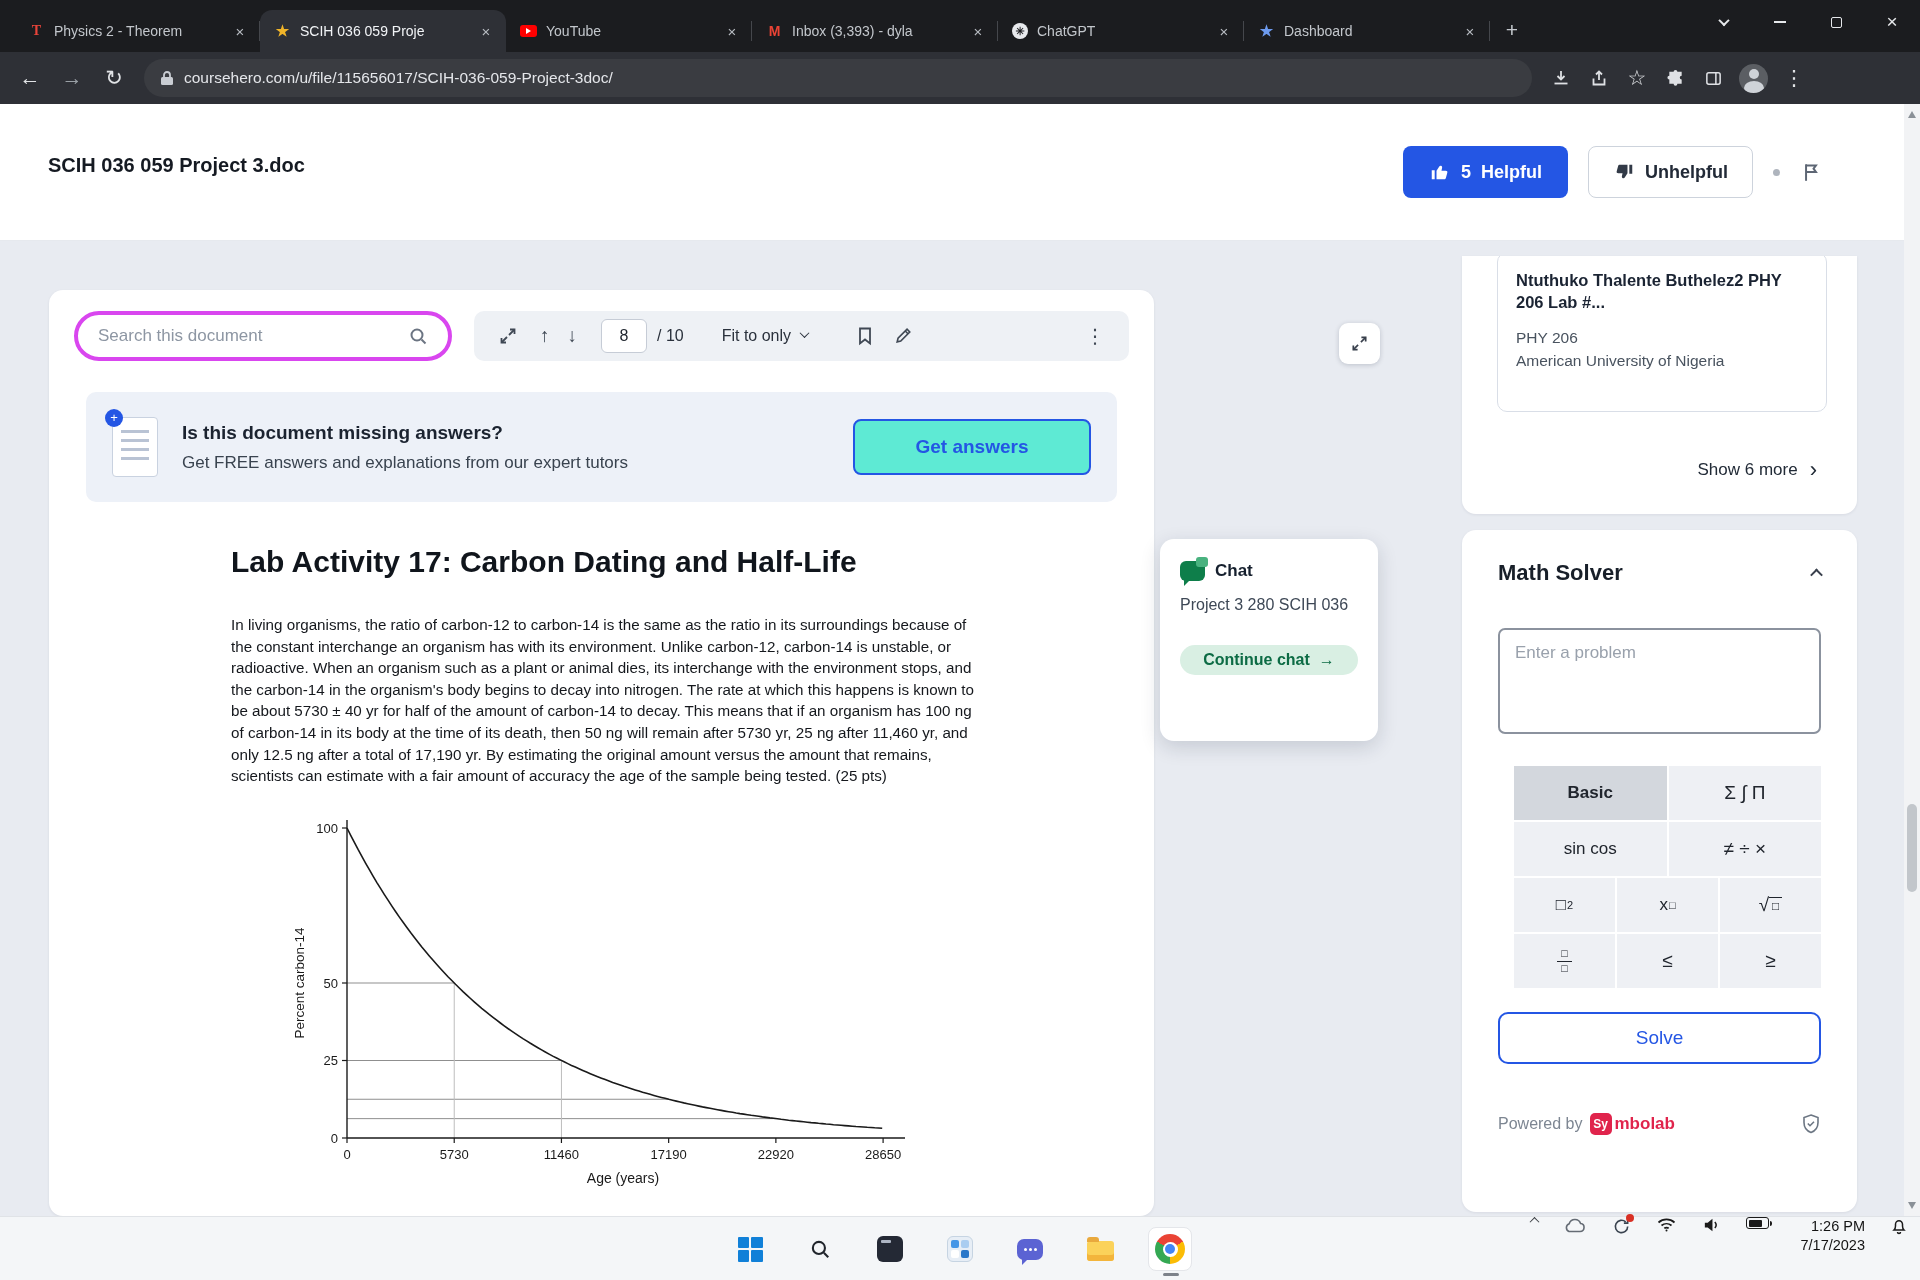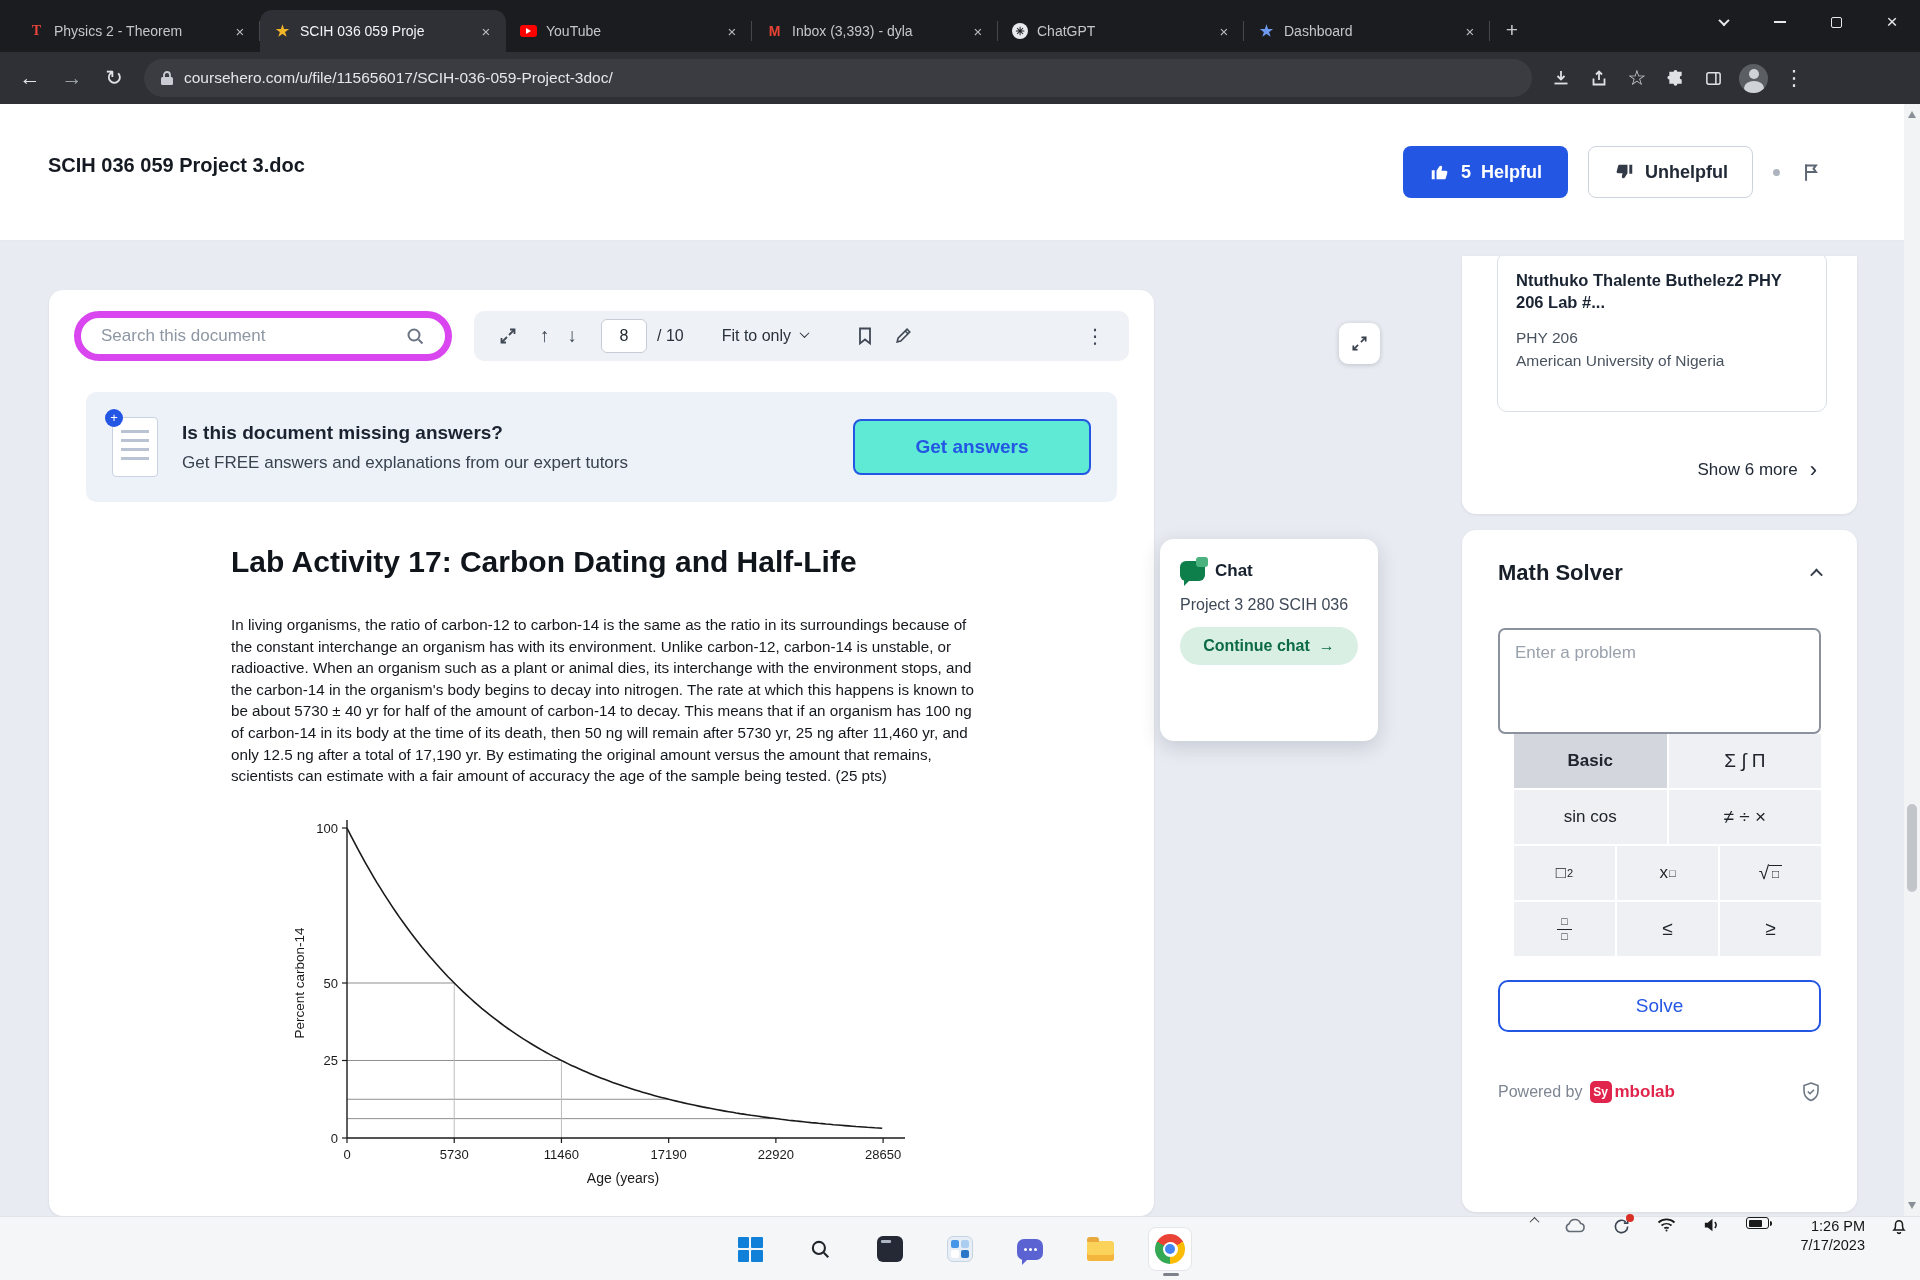--- a/index.html
+++ b/index.html
@@ -65,21 +65,21 @@
                  border-radius:8px; display:flex; align-items:center; gap:10px; font-size:18px; font-weight:bold; }
   .hdr-dot { width:7px; height:7px; border-radius:50%; background:#aeb4bd; }
 
   
   .band { position:absolute; top:240px; left:0; width:1904px; height:976px; background:#e8ebf1; }
 
   
   .viewer { position:absolute; left:49px; top:290px; width:1105px; height:926px; background:#fff;
             border-radius:14px; box-shadow:0 1px 3px rgba(25,35,60,.08); overflow:hidden; z-index:1; }
   .v-toolbar { position:absolute; top:21px; left:25px; width:1055px; height:50px; display:flex; gap:22px; }
-  .v-search { width:378px; height:50px; border:7px solid #d946ef; border-radius:25px; display:flex;
+  .v-search { width:378px; height:50px; border:4px solid #d946ef; border-radius:25px; display:flex;
               align-items:center; padding:0 20px; color:#8d96a3; font-size:17px; background:#fff; }
   .v-search span { flex:1; }
   .v-controls { flex:1; height:50px; background:#eef1f5; border-radius:10px; display:flex; align-items:center;
                 padding:0 24px; color:#3f4854; font-size:16px; }
   .vc-ic { display:flex; align-items:center; justify-content:center; }
   .page-box { width:46px; height:34px; background:#fff; border:1px solid #c6ccd6; border-radius:6px;
               display:flex; align-items:center; justify-content:center; font-size:16px; color:#1d232c; }
   .arrow-glyph { font-size:19px; color:#3f4854; }
   .fit-group { display:flex; align-items:center; gap:10px; margin-left:38px; color:#2a313c; }
   .fit-group .chev { width:7px; height:7px; border-width:1.8px; margin-top:-3px; }
@@ -112,21 +112,21 @@
   .chat { position:absolute; left:1160px; top:539px; width:218px; height:202px; background:#fff;
           border-radius:14px; box-shadow:0 6px 20px rgba(20,30,55,.16); padding:22px 20px; z-index:2; }
   .chat-head { display:flex; align-items:center; gap:10px; }
   .chat-bubble { width:25px; height:20px; background:#0e7e4a; border-radius:6px; position:relative; }
   .chat-bubble::after { content:""; position:absolute; left:4px; bottom:-5px; border-top:6px solid #0e7e4a;
           border-right:6px solid transparent; }
   .chat-bubble::before { content:""; position:absolute; right:-3px; top:-4px; width:12px; height:10px;
           background:#49b27f; border-radius:3px; }
   .chat-head b { font-size:17px; color:#16202e; }
   .chat-sub { margin-top:13px; font-size:16px; line-height:21px; color:#3e4856; }
-  .continue { margin-top:12px; height:38px; background:#d9efe3; border-radius:19px; color:#0c6b44;
+  .continue { margin-top:30px; height:30px; background:#d9efe3; border-radius:19px; color:#0c6b44;
               font-size:16px; font-weight:bold; display:flex; align-items:center; justify-content:center; gap:9px; }
 
   
   .related { position:absolute; left:1462px; top:240px; width:395px; height:258px; background:#fff;
              border-radius:0 0 14px 14px; box-shadow:0 1px 3px rgba(25,35,60,.08); overflow:hidden;margin-top:16px; }
   .related-inner { position:absolute; left:35px; top:-4px; width:330px; height:160px; border:1px solid #d9dee7;
              border-radius:10px; padding:16px 18px; }
   .related-title { font-size:16.5px; font-weight:bold; line-height:22px; color:#1b2433;
              display:-webkit-box; -webkit-line-clamp:2; -webkit-box-orient:vertical; overflow:hidden; }
   .related-course { margin-top:16px; font-size:15.5px; color:#49535f; }
@@ -135,21 +135,21 @@
              font-size:17px; color:#222b37; }
   .show-more .glyph { font-size:22px; color:#222b37; line-height:14px; }
 
   .mathcard { position:absolute; left:1462px; top:530px; width:395px; height:682px; background:#fff;
               border-radius:14px; box-shadow:0 1px 3px rgba(25,35,60,.08); padding:30px 36px; }
   .math-head { display:flex; align-items:center; justify-content:space-between; }
   .math-head b { font-size:22px; color:#181f29; }
   .math-head .chev { color:#39404d; width:9px; height:9px; }
   .math-input { margin-top:42px; height:106px; border:2px solid #8b929e; border-radius:7px; padding:13px 15px;
                 font-size:17px; color:#99a1ac; background:#fff; }
-  .keypad { display:grid; grid-template-columns:repeat(6,1fr); gap:2px;padding-left:16px; }
+  .keypad { margin-top:32px; display:grid; grid-template-columns:repeat(6,1fr); gap:2px;padding-left:16px; }
   .key { height:54px; background:#eef0f4; display:flex; align-items:center; justify-content:center;
          font-size:17px; color:#20252d; grid-column:span 2; }
   .key.half { grid-column:span 3; }
   .key.selected { background:#d3d7dd; font-weight:bold; }
   .key.big { font-size:19px; }
   .key sup { font-size:11px; margin-left:1px; }
   .frac { display:flex; flex-direction:column; align-items:center; font-size:10.5px; line-height:11px; }
   .frac-bar { width:15px; border-top:1.6px solid #20252d; margin:1.5px 0; }
   .sqrt-box { border-top:1.7px solid #20252d; font-size:12px; padding:1px 3px 0; }
   .solve-btn { margin-top:24px; height:52px; border:2px solid #2456e4; border-radius:10px; background:#fff;

